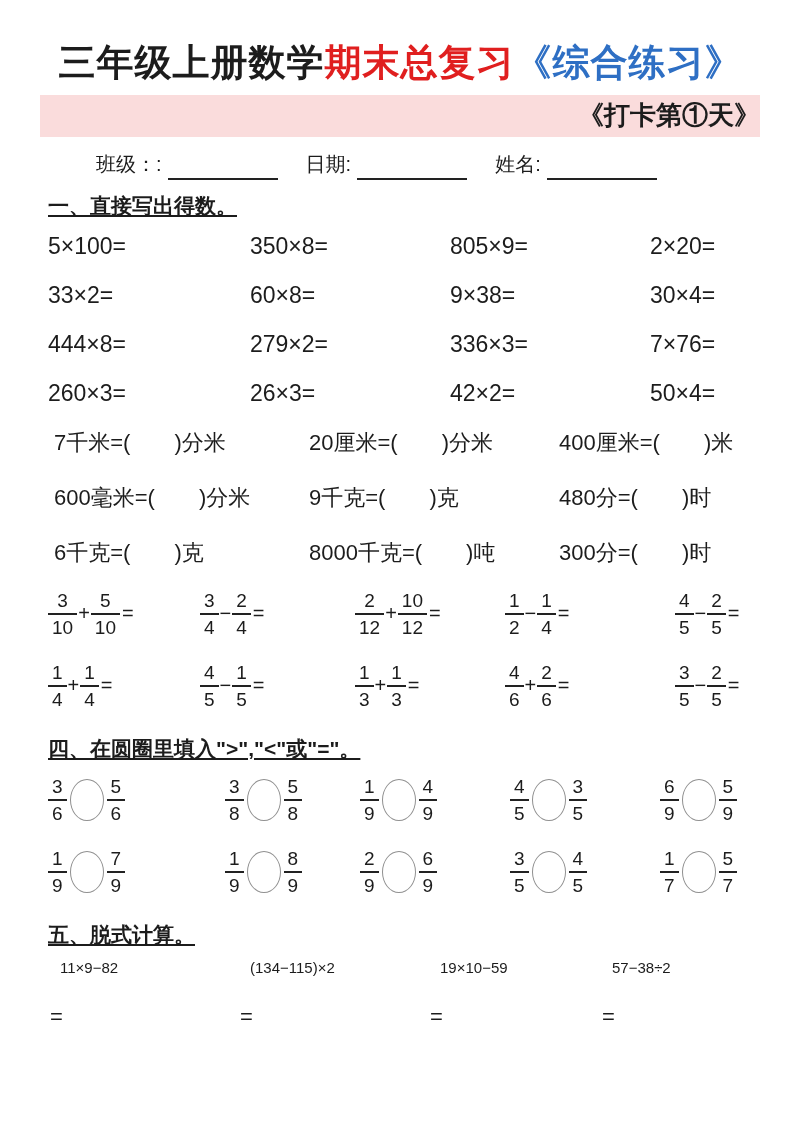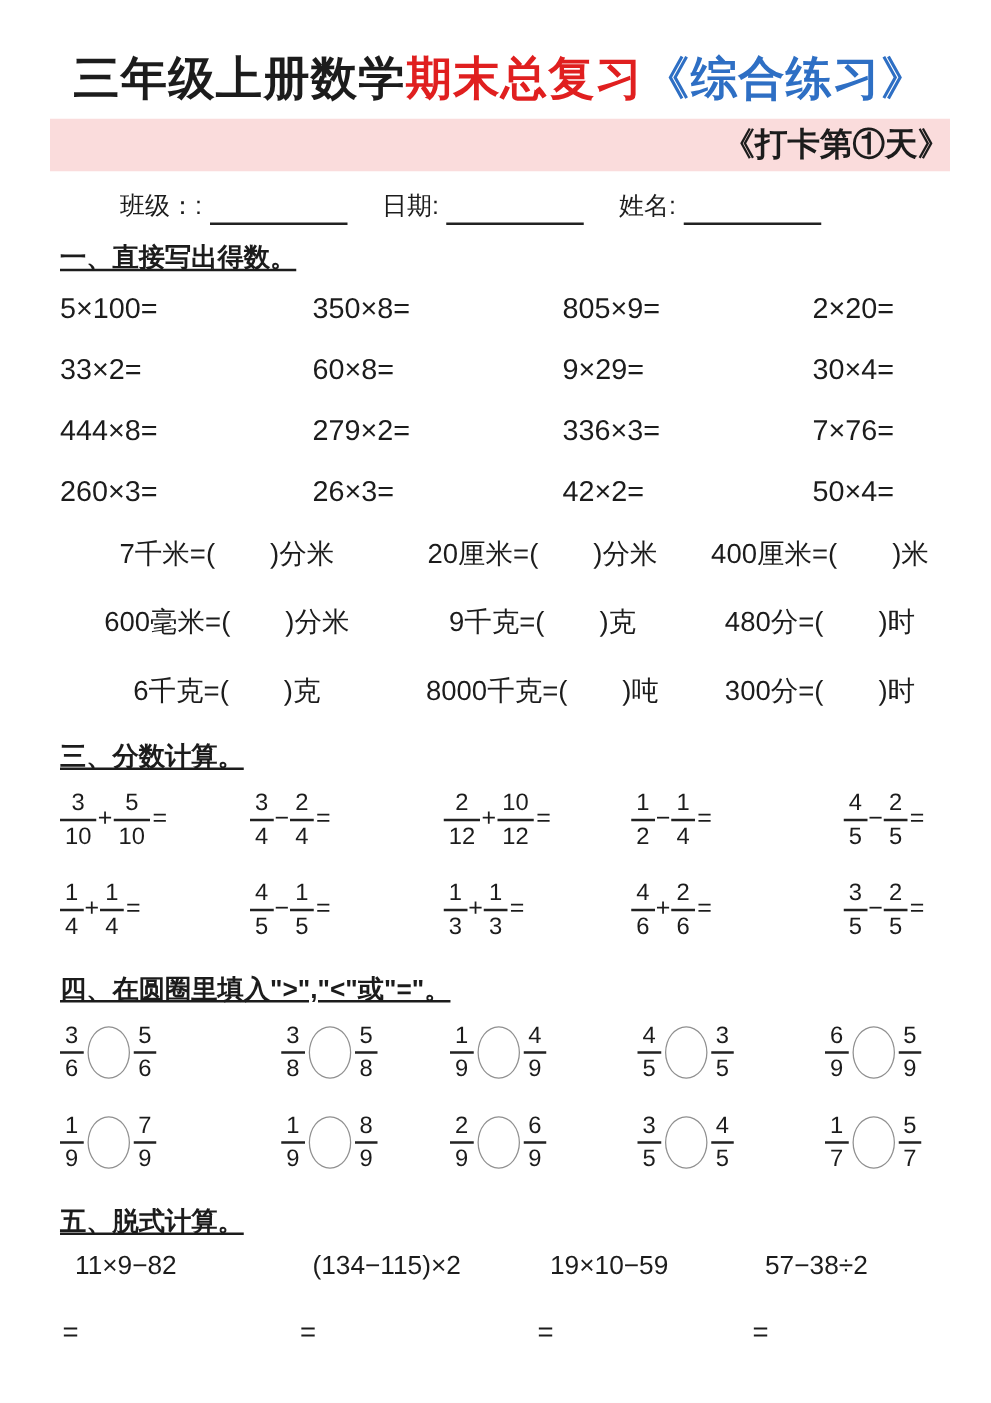--- a/index.html
+++ b/index.html
@@ -21,37 +21,37 @@
   .info-item { display:flex; align-items:flex-end; }
   .info-label { padding-bottom:2px; }
   .blank { display:inline-block; width:110px; border-bottom:2px solid #222; height:24px; margin-left:6px; }
   .sec-heading { font-size:21px; font-weight:bold; margin-top:12px;text-decoration:underline; }
   
   .s1-rows { margin-top:10px; }
   .row-s1 { display:grid; grid-template-columns:202px 200px 200px 1fr; font-size:23px; height:33px; align-items:center; margin-bottom:16px; }
   
   .s2-rows { margin-top:10px; }
   .row-s2 { display:grid; grid-template-columns:255px 250px 1fr; font-size:22px; height:34px; align-items:center; margin-bottom:21px; padding-left:6px; }
-  .conv { white-space:pre;text-align:center; }
+  .conv { white-space:pre; }
   
   .frac { display:inline-flex; flex-direction:column; align-items:center; line-height:1; font-size:19px; font-weight:500; }
   .frac .num { padding:0 4px 3px; }
   .frac .den { border-top:2px solid #222; padding:3px 4px 0; }
   .fx { display:inline-flex; align-items:center; }
   .fx .op { font-size:20px; padding:0 1px; }
   .fx .eq { font-size:20px; padding-left:2px; }
   .s3-rows { margin-top:14px; }
   .row-s3 { display:grid; grid-template-columns:152px 155px 150px 170px 1fr; align-items:center; margin-bottom:26px; }
   
   .s4-rows { margin-top:14px; }
   .row-s4 { display:grid; grid-template-columns:177px 135px 150px 150px 1fr; align-items:center; margin-bottom:26px; }
   .cmp { display:inline-flex; align-items:center; }
   .cmp-circle { width:34px; height:42px; border:1.5px solid var(--circle,#909090); border-radius:50%; margin:0 3px; background:#fff; }
   
-  .s5-problems { display:grid; grid-template-columns:190px 190px 172px 1fr; font-size:21px; margin-top:10px; padding-left:12px; }
+  .s5-problems { display:grid; grid-template-columns:190px 190px 172px 1fr; font-size:15px; margin-top:10px; padding-left:12px; }
   .s5-eq-row { display:grid; grid-template-columns:190px 190px 172px 1fr; font-size:22px; margin-top:28px; padding-left:2px; }
 </style>
 </head>
 <body>
 
 <div class="page">
 
   <h1 class="title"><span>三年级上册数学</span><span class="t-red">期末总复习</span><span class="t-blue">《综合练习》</span></h1>
 
   <div class="banner">
@@ -77,21 +77,21 @@
   <div class="s1-rows" id="s1-rows">
       <div class="row-s1">
         <span class="prob">5×100=</span>
         <span class="prob">350×8=</span>
         <span class="prob">805×9=</span>
         <span class="prob">2×20=</span>
       </div>
       <div class="row-s1">
         <span class="prob">33×2=</span>
         <span class="prob">60×8=</span>
-        <span class="prob">9×29=</span>
+        <span class="prob">9×38=</span>
         <span class="prob">30×4=</span>
       </div>
       <div class="row-s1">
         <span class="prob">444×8=</span>
         <span class="prob">279×2=</span>
         <span class="prob">336×3=</span>
         <span class="prob">7×76=</span>
       </div>
       <div class="row-s1">
         <span class="prob">260×3=</span>
@@ -112,21 +112,20 @@
         <span class="conv">9千克=(　　)克</span>
         <span class="conv">480分=(　　)时</span>
       </div>
       <div class="row-s2">
         <span class="conv">6千克=(　　)克</span>
         <span class="conv">8000千克=(　　)吨</span>
         <span class="conv">300分=(　　)时</span>
       </div>
     </div>
 
-  <div class="sec-heading">三、分数计算。</div>
   <div class="s3-rows" id="s3-rows">
       <div class="row-s3">
         <span class="fx">
           <span class="frac">
             <span class="num">3</span>
             <span class="den">10</span>
           </span>
           <span class="op">+</span>
           <span class="frac">
             <span class="num">5</span>

